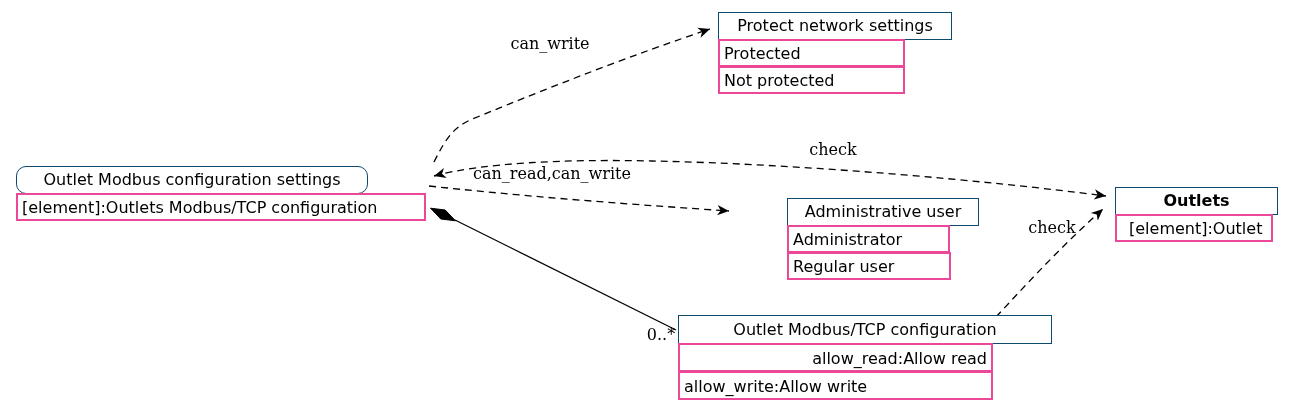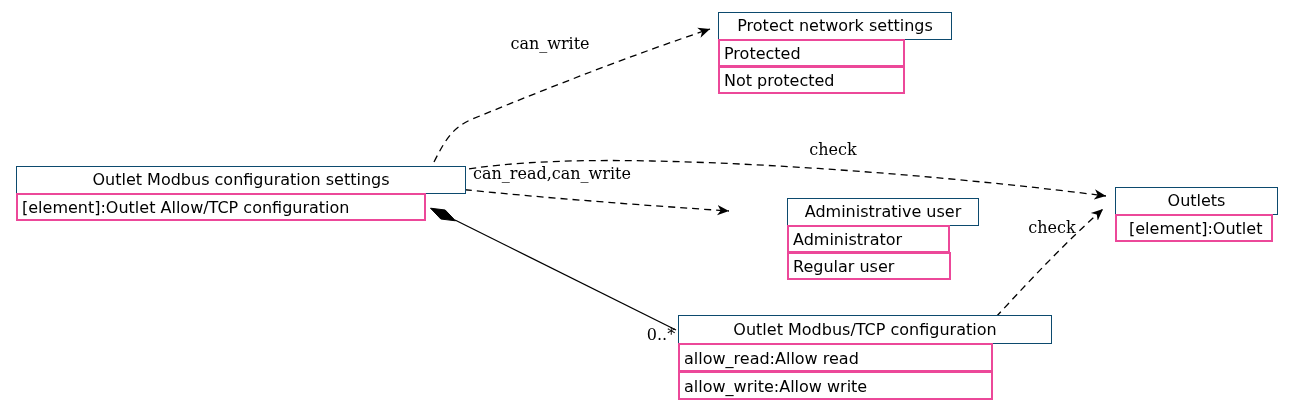--- a/index.html
+++ b/index.html
@@ -61,44 +61,44 @@
     <path d="M 434,176 C 482,163 562,159 652,161 C 802,164 982,180 1106,196" fill="none" stroke="#000" stroke-width="1.3" stroke-dasharray="7,5" marker-start="url(#arrow)" marker-end="url(#arrow)"></path>
 
     <path d="M 996,317 C 1032,278 1066,242 1103,209" fill="none" stroke="#000" stroke-width="1.3" stroke-dasharray="7,5" marker-end="url(#arrow)"></path>
 
     <path d="M 455,220 L 676,330" fill="none" stroke="#000" stroke-width="1.3"></path>
 
     <polygon points="430.5,208.2 445.2,210.0 455.5,220.8 440.8,219.0" fill="#000" stroke="#000"></polygon>
   </svg>
 
   <div class="node" style="left:16px;top:166px;">
-    <div class="hdr" style="width:450px;">Outlet Modbus configuration settings</div>
-    <div class="row" style="width:410px;">[element]:Outlet Allow/TCP configuration</div>
+    <div class="hdr" style="width:352px;border-radius:10px;">Outlet Modbus configuration settings</div>
+    <div class="row" style="width:410px;">[element]:Outlets Modbus/TCP configuration</div>
   </div>
 
   <div class="node" style="left:718px;top:12px;">
     <div class="hdr" style="width:234px;">Protect network settings</div>
     <div class="row" style="width:187px;">Protected</div>
     <div class="row" style="width:187px;">Not protected</div>
   </div>
 
   <div class="node" style="left:739px;top:198px;padding-left:48px;">
     <div class="hdr" style="width:192px;">Administrative user</div>
     <div class="row" style="width:163px;">Administrator</div>
     <div class="row" style="width:164px;">Regular user</div>
   </div>
 
   <div class="node" style="left:678px;top:315px;--rh:29px;">
     <div class="hdr" style="width:374px;">Outlet Modbus/TCP configuration</div>
-    <div class="row" style="width:315px;">allow_read:Allow read</div>
+    <div class="row" style="width:315px;text-align:right;">allow_read:Allow read</div>
     <div class="row" style="width:315px;">allow_write:Allow write</div>
   </div>
 
   <div class="node" style="left:1115px;top:187px;">
-    <div class="hdr" style="width:163px;">Outlets</div>
+    <div class="hdr" style="width:163px;font-weight:bold;">Outlets</div>
     <div class="row" style="width:158px;padding-left:12px;">[element]:Outlet</div>
   </div>
 
   <div class="edge-label" style="left:550px;top:34px;">can_write</div>
 
   <div class="edge-label" style="left:552px;top:164px;">can_read,can_write</div>
 
   <div class="edge-label" style="left:833px;top:140px;">check</div>
 
   <div class="edge-label" style="left:1052px;top:218px;">check</div>

